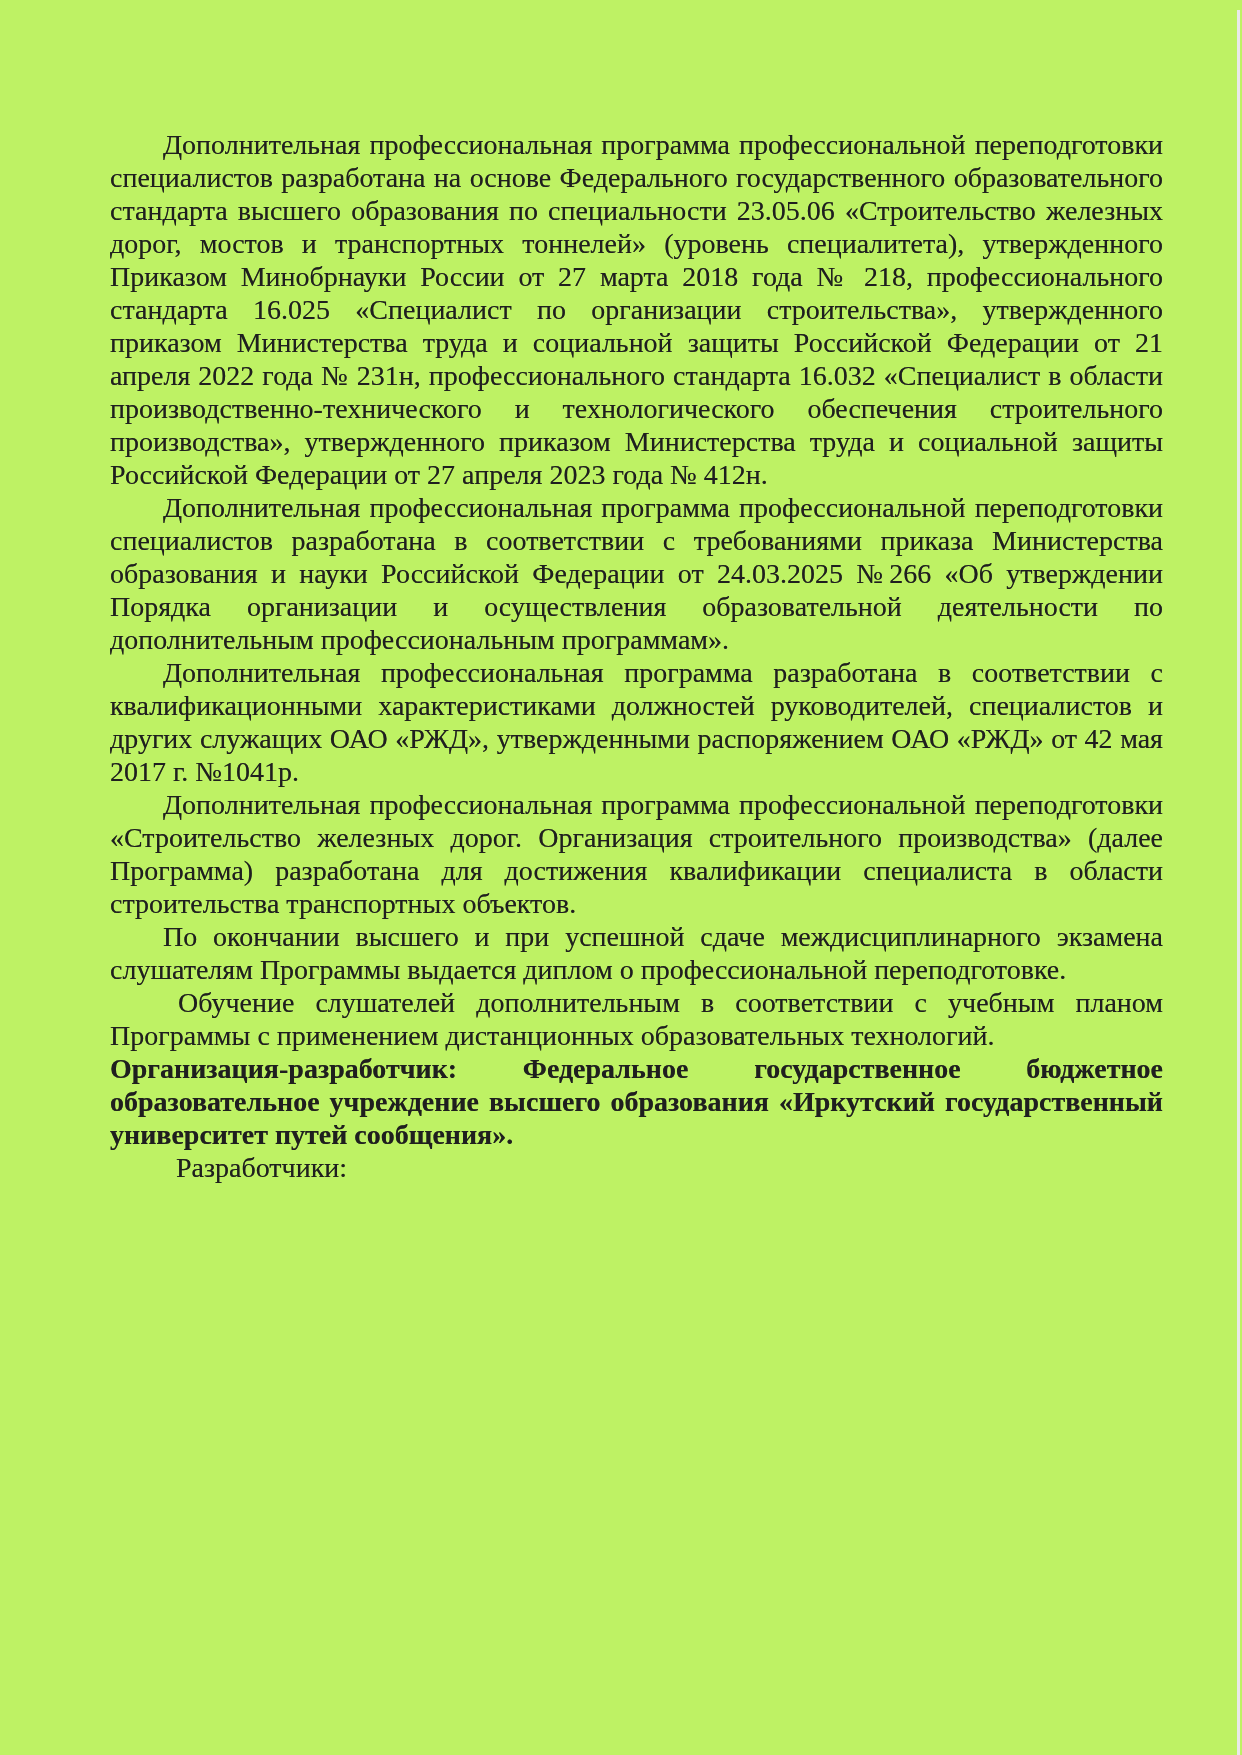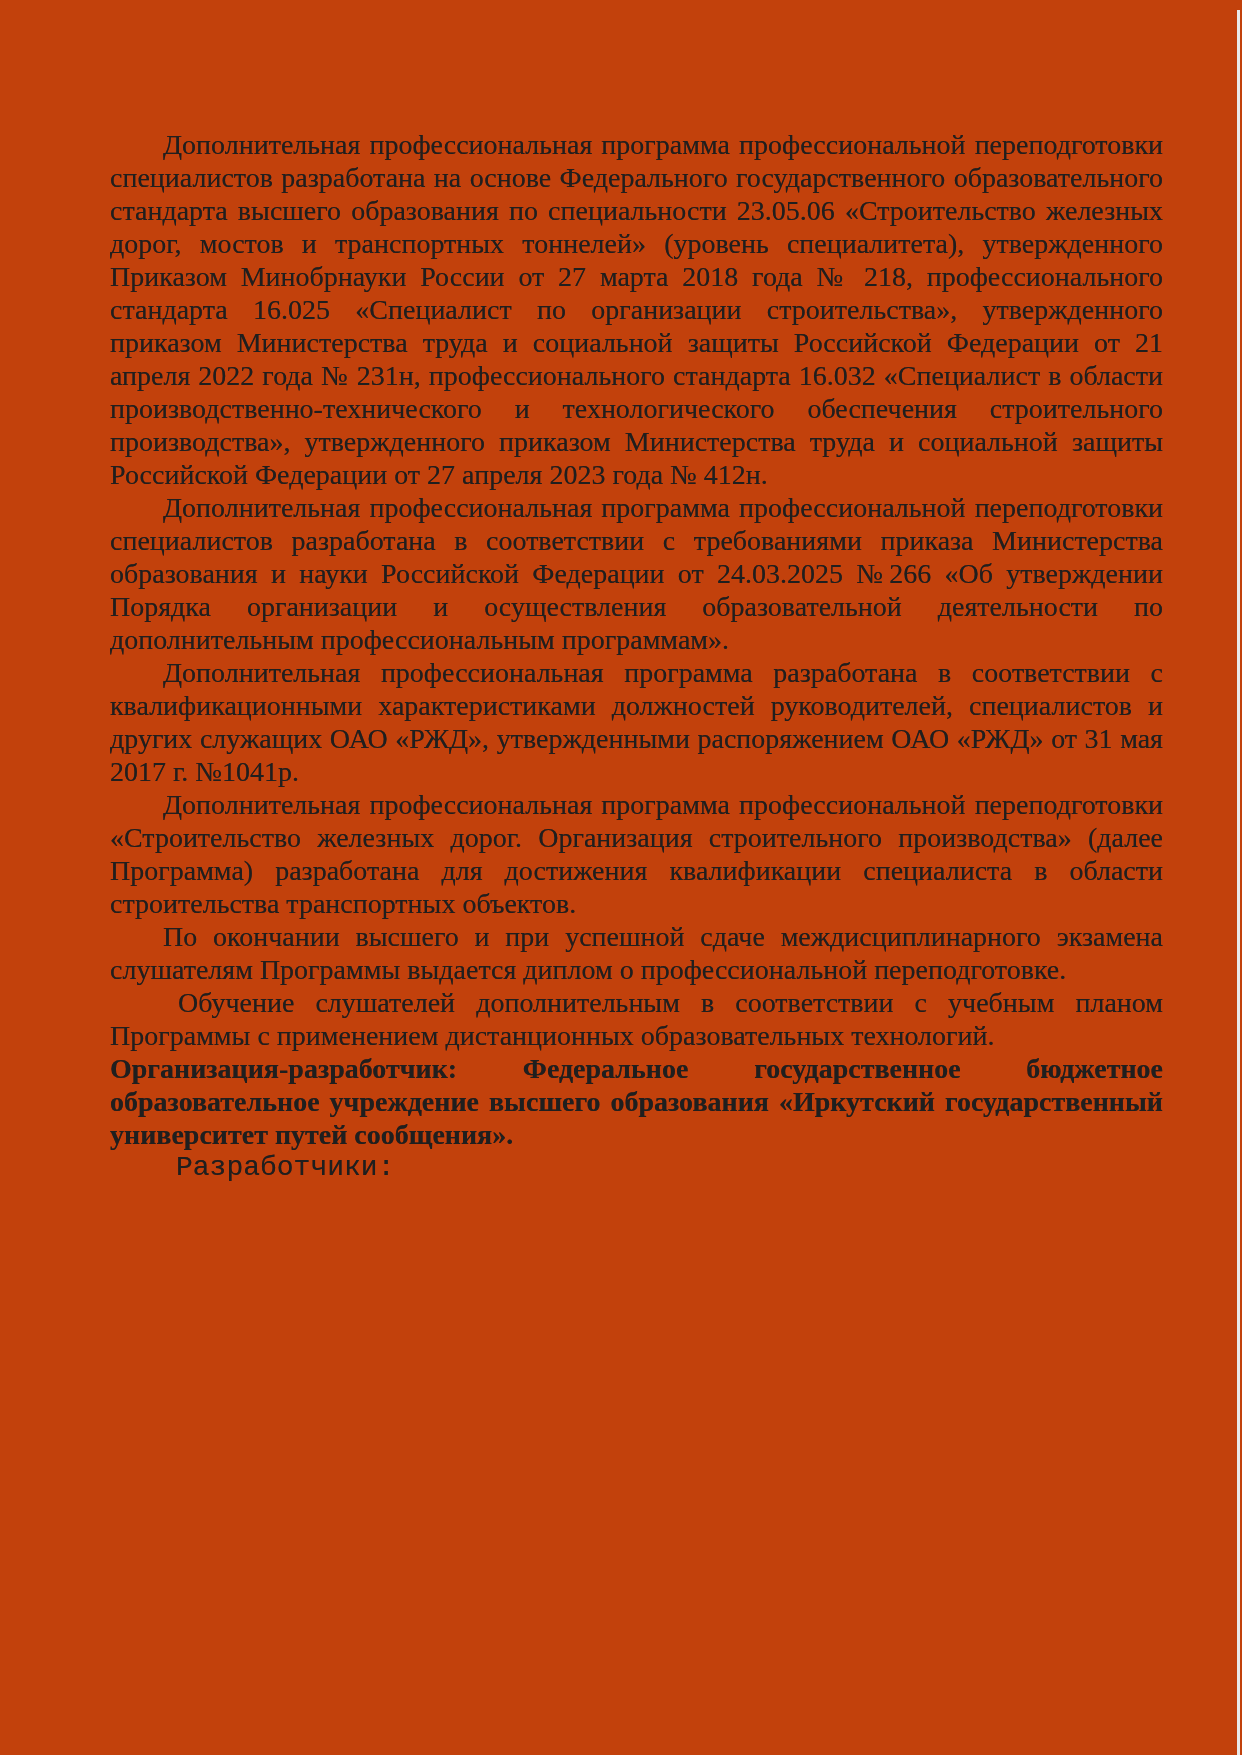--- a/index.html
+++ b/index.html
@@ -4,21 +4,21 @@
 <style>
   html, body {
     margin: 0;
     padding: 0;
     background: #ffffff;
   }
   .page {
     position: relative;
     width: 1242px;
     height: 1755px;
-    background: #c2410c;
+    background: #bef264;
     overflow: hidden;
     font-family: "Liberation Serif", "DejaVu Serif", serif;
     color: #1f1f1f;
   }
   .content {
     position: absolute;
     top: 128px;
     left: 110px;
     width: 1053px;
     font-size: 28px;
@@ -28,40 +28,40 @@
     text-shadow: 0 0 0.6px rgba(20,20,20,0.55);
   }
   .content p {
     margin: 0;
     padding: 0;
   }
   .para-indent      { text-indent: 53px; }
   .para-indent-wide { text-indent: 68px; }
   .para-flush       { text-indent: 0; }
   .org-block   { margin-top: 112px; font-weight: bold; }
-  .devs-label  { margin-top: 56px; text-indent: 66px; font-family: Liberation Mono, monospace; }
+  .devs-label  { margin-top: 56px; text-indent: 66px; }
   .dev-entry   { margin-top: 66px; }
   
   .scan-edge {
     position: absolute;
     top: 10px;
     right: 2px;
     width: 3px;
     height: 1745px;
     background: #e9e9e9;
   }
 </style>
 </head>
 <body>
 
 <div class="page">
   <div class="content">
     <p class="para-indent">Дополнительная профессиональная программа профессиональной переподготовки специалистов разработана на основе Федерального государственного образовательного стандарта высшего образования по специальности 23.05.06 «Строительство железных дорог, мостов и транспортных тоннелей» (уровень специалитета), утвержденного Приказом Минобрнауки России от 27 марта 2018 года № 218, профессионального стандарта 16.025 «Специалист по организации строительства», утвержденного приказом Министерства труда и социальной защиты Российской Федерации от 21 апреля 2022 года № 231н, профессионального стандарта 16.032 «Специалист в области производственно-технического и технологического обеспечения строительного производства», утвержденного приказом Министерства труда и социальной защиты Российской Федерации от 27 апреля 2023 года № 412н.</p>
     <p class="para-indent">Дополнительная профессиональная программа профессиональной переподготовки специалистов разработана в соответствии с требованиями приказа Министерства образования и науки Российской Федерации от 24.03.2025 №266 «Об утверждении Порядка организации и осуществления образовательной деятельности по дополнительным профессиональным программам».</p>
-    <p class="para-indent">Дополнительная профессиональная программа разработана в соответствии с квалификационными характеристиками должностей руководителей, специалистов и других служащих ОАО «РЖД», утвержденными распоряжением ОАО «РЖД» от 31 мая 2017 г. №1041р.</p>
+    <p class="para-indent">Дополнительная профессиональная программа разработана в соответствии с квалификационными характеристиками должностей руководителей, специалистов и других служащих ОАО «РЖД», утвержденными распоряжением ОАО «РЖД» от 42 мая 2017 г. №1041р.</p>
     <p class="para-indent">Дополнительная профессиональная программа профессиональной переподготовки «Строительство железных дорог. Организация строительного производства» (далее Программа) разработана для достижения квалификации специалиста в области строительства транспортных объектов.</p>
     <p class="para-indent">По окончании высшего и при успешной сдаче междисциплинарного экзамена слушателям Программы выдается диплом о профессиональной переподготовке.</p>
     <p class="para-indent-wide">Обучение слушателей дополнительным в соответствии с учебным планом Программы с применением дистанционных образовательных технологий.</p>
 
     <p class="para-flush org-block">Организация-разработчик: Федеральное государственное бюджетное образовательное учреждение высшего образования «Иркутский государственный университет путей сообщения».</p>
 
     <p class="devs-label">Разработчики:</p>
 
   </div>
 

